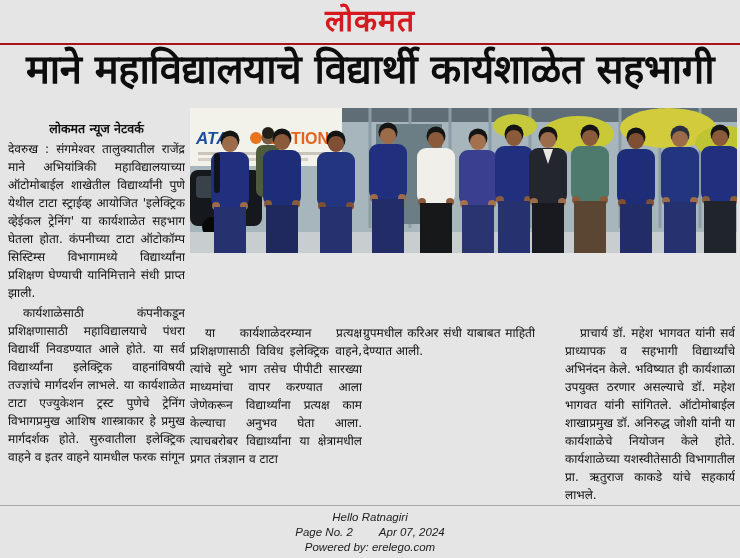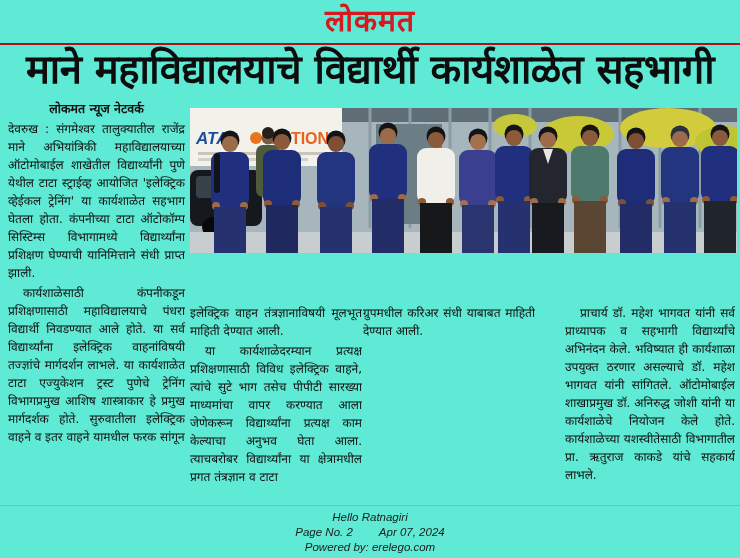--- a/index.html
+++ b/index.html
@@ -2,36 +2,36 @@
 <html><head>
 <meta charset="utf-8">
 <style>
   html,body{margin:0;padding:0;}
   body{
     width:740px;height:558px;
     background:#ffffff;
     font-family:"DejaVu Sans","Liberation Sans",sans-serif;
     -webkit-font-smoothing:antialiased;
   }
-  .page{position:relative;width:740px;height:558px;background:#5eead4;overflow:hidden;}
+  .page{position:relative;width:740px;height:558px;background:#e5e5e5;overflow:hidden;}
 
   
   .masthead{position:absolute;top:3px;left:0;width:740px;text-align:center;}
   .logo{display:inline-block;font-size:30px;font-weight:bold;letter-spacing:1px;line-height:36px;}
   .masthead-rule{position:absolute;top:43px;left:0;width:740px;height:2px;}
 
   
   .headline{
     position:absolute;top:45px;left:6px;width:728px;height:50px;
     font-size:40px;font-weight:800;color:#0d0d0d;text-align:center;
     white-space:nowrap;letter-spacing:-0.5px;line-height:48px;
   }
 
   
-  .col{position:absolute;color:#111;font-size:12px;line-height:18px;text-align:justify;overflow:hidden;}
+  .col{position:absolute;color:#111;font-size:12px;line-height:18px;text-align:justify;overflow:hidden;margin-top:20px;}
   .col p{margin:0 0 2px 0;}
   .col p.indent{text-indent:15px;}
   .byline{font-weight:bold;text-align:center;font-size:12.5px;margin:0 0 2px 0;}
   .lead-loc{font-weight:normal;}
 
   .col1{left:8px;top:100px;width:177px;height:403px;}
   .col2{left:190px;top:304px;width:172px;height:200px;}
   .col3{left:363px;top:304px;width:172px;height:200px;}
   .col4{left:565px;top:304px;width:170px;height:200px;}
 
@@ -214,21 +214,20 @@
             <circle cx="516" cy="92" r="4" fill="#8a5a3a"></circle>
             <circle cx="544" cy="92" r="4" fill="#8a5a3a"></circle>
             <rect x="514" y="93" width="32" height="52" fill="#20242b"></rect>
           </g>
         </g>
     </svg>
   </div>
 
 
   <div class="col col2">
-    <p>इलेक्ट्रिक वाहन तंत्रज्ञानाविषयी मूलभूत माहिती देण्यात आली.</p>
     <p class="indent">या कार्यशाळेदरम्यान प्रत्यक्ष प्रशिक्षणासाठी विविध इलेक्ट्रिक वाहने, त्यांचे सुटे भाग तसेच पीपीटी सारख्या माध्यमांचा वापर करण्यात आला जेणेकरून विद्यार्थ्यांना प्रत्यक्ष काम केल्याचा अनुभव घेता आला. त्याचबरोबर विद्यार्थ्यांना या क्षेत्रामधील प्रगत तंत्रज्ञान व टाटा</p>
   </div>
   <div class="col col3">
     <p>ग्रुपमधील करिअर संधी याबाबत माहिती देण्यात आली.</p>
   </div>
   <div class="col col4">
     <p class="indent">प्राचार्य डॉ. महेश भागवत यांनी सर्व प्राध्यापक व सहभागी विद्यार्थ्यांचे अभिनंदन केले. भविष्यात ही कार्यशाळा उपयुक्त ठरणार असल्याचे डॉ. महेश भागवत यांनी सांगितले. ऑटोमोबाईल शाखाप्रमुख डॉ. अनिरुद्ध जोशी यांनी या कार्यशाळेचे नियोजन केले होते. कार्यशाळेच्या यशस्वीतेसाठी विभागातील प्रा. ऋतुराज काकडे यांचे सहकार्य लाभले.</p>
   </div>
 
   <div class="bottom-rule"></div>

